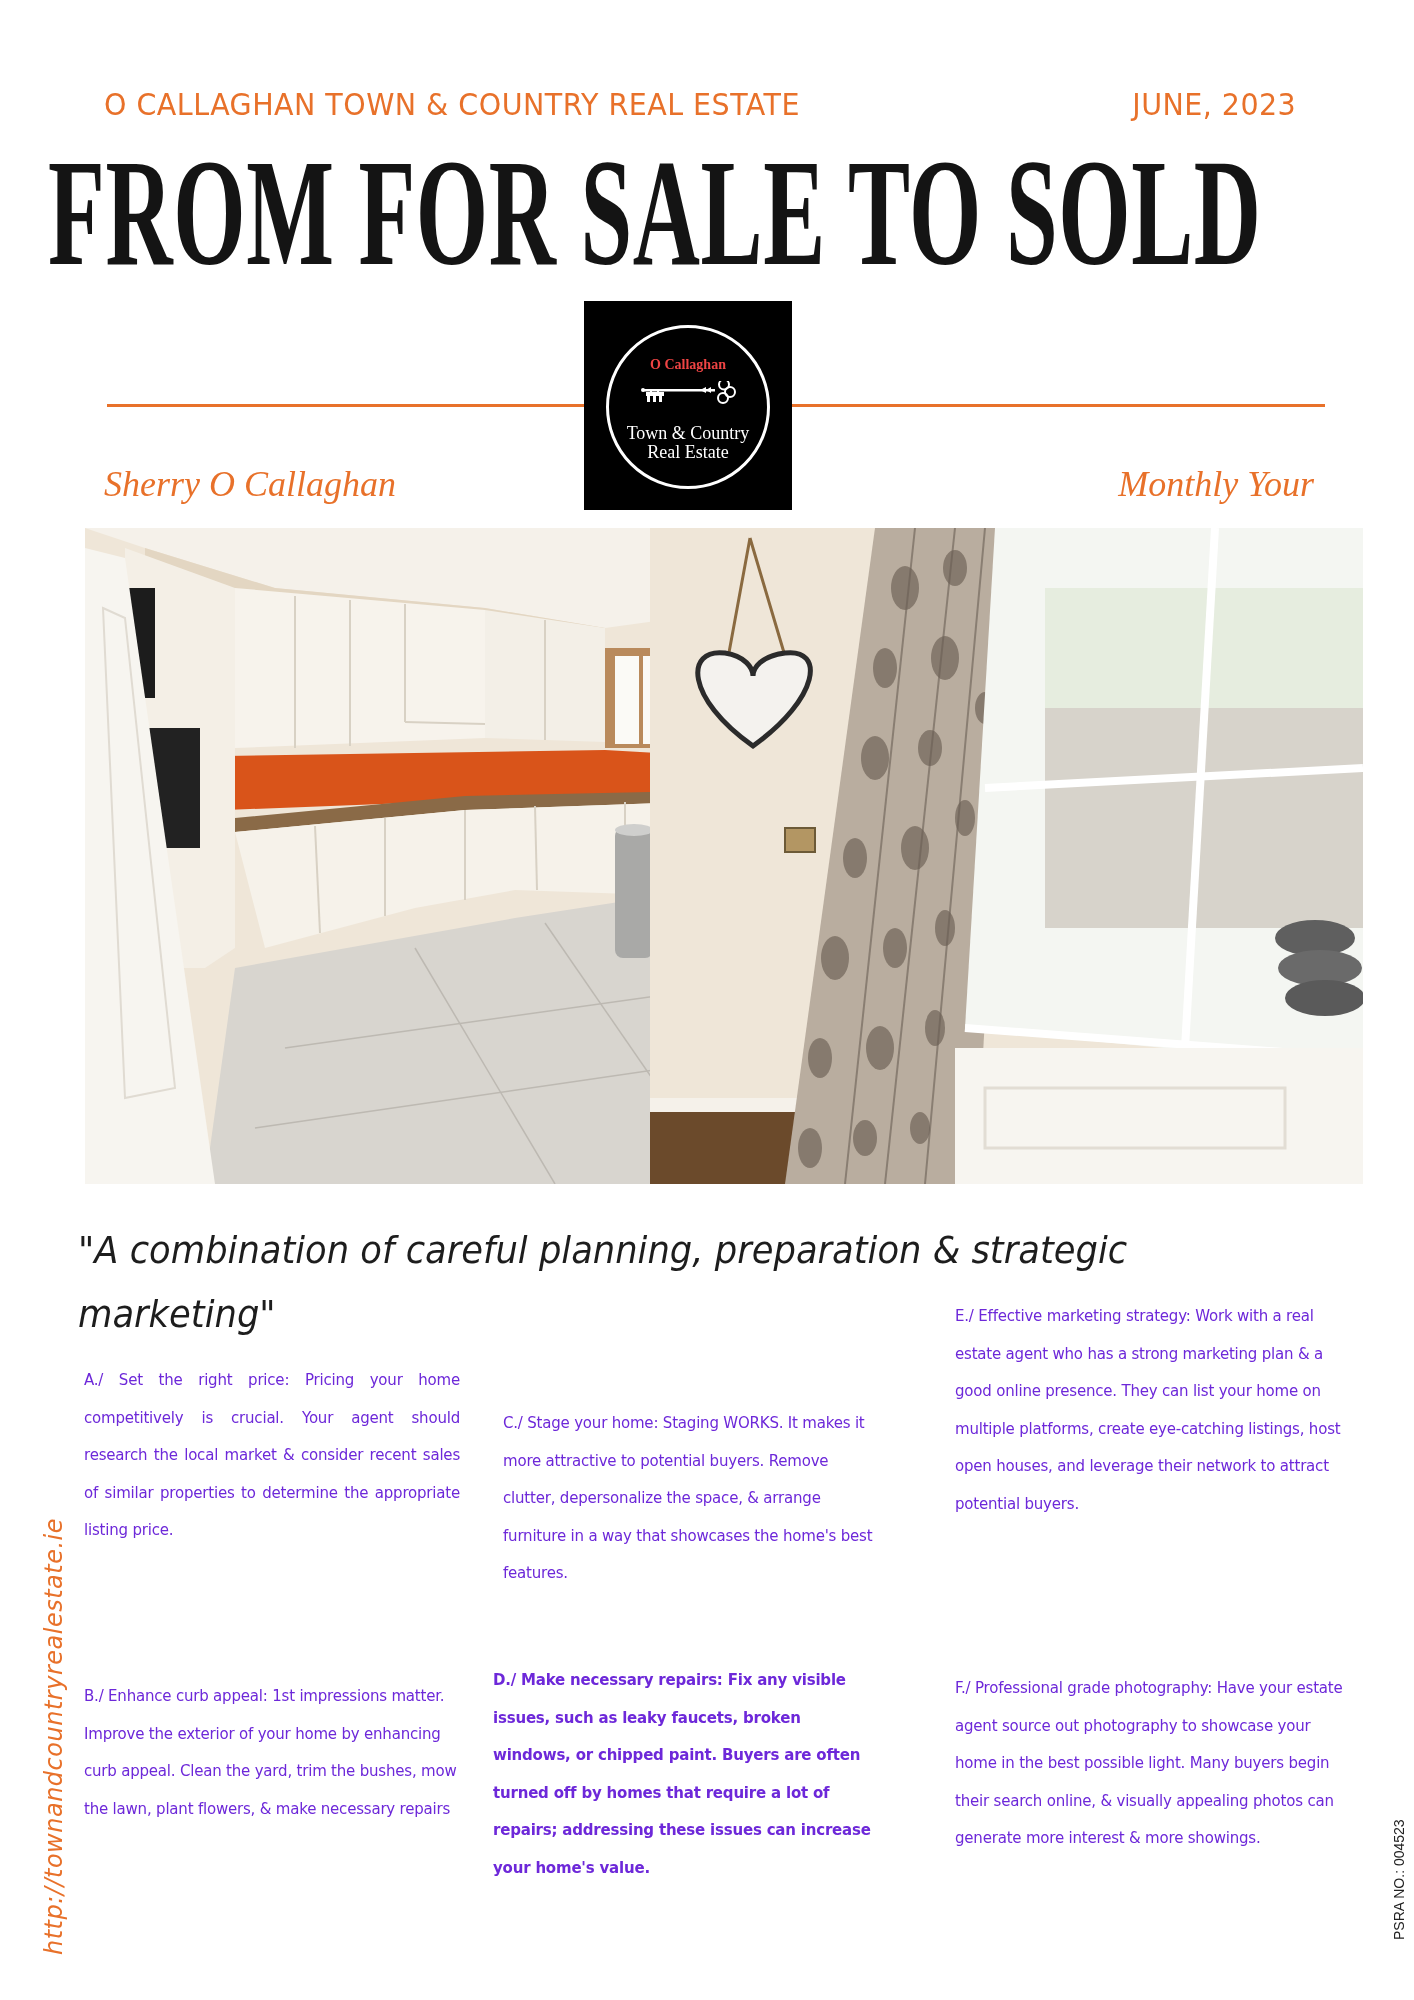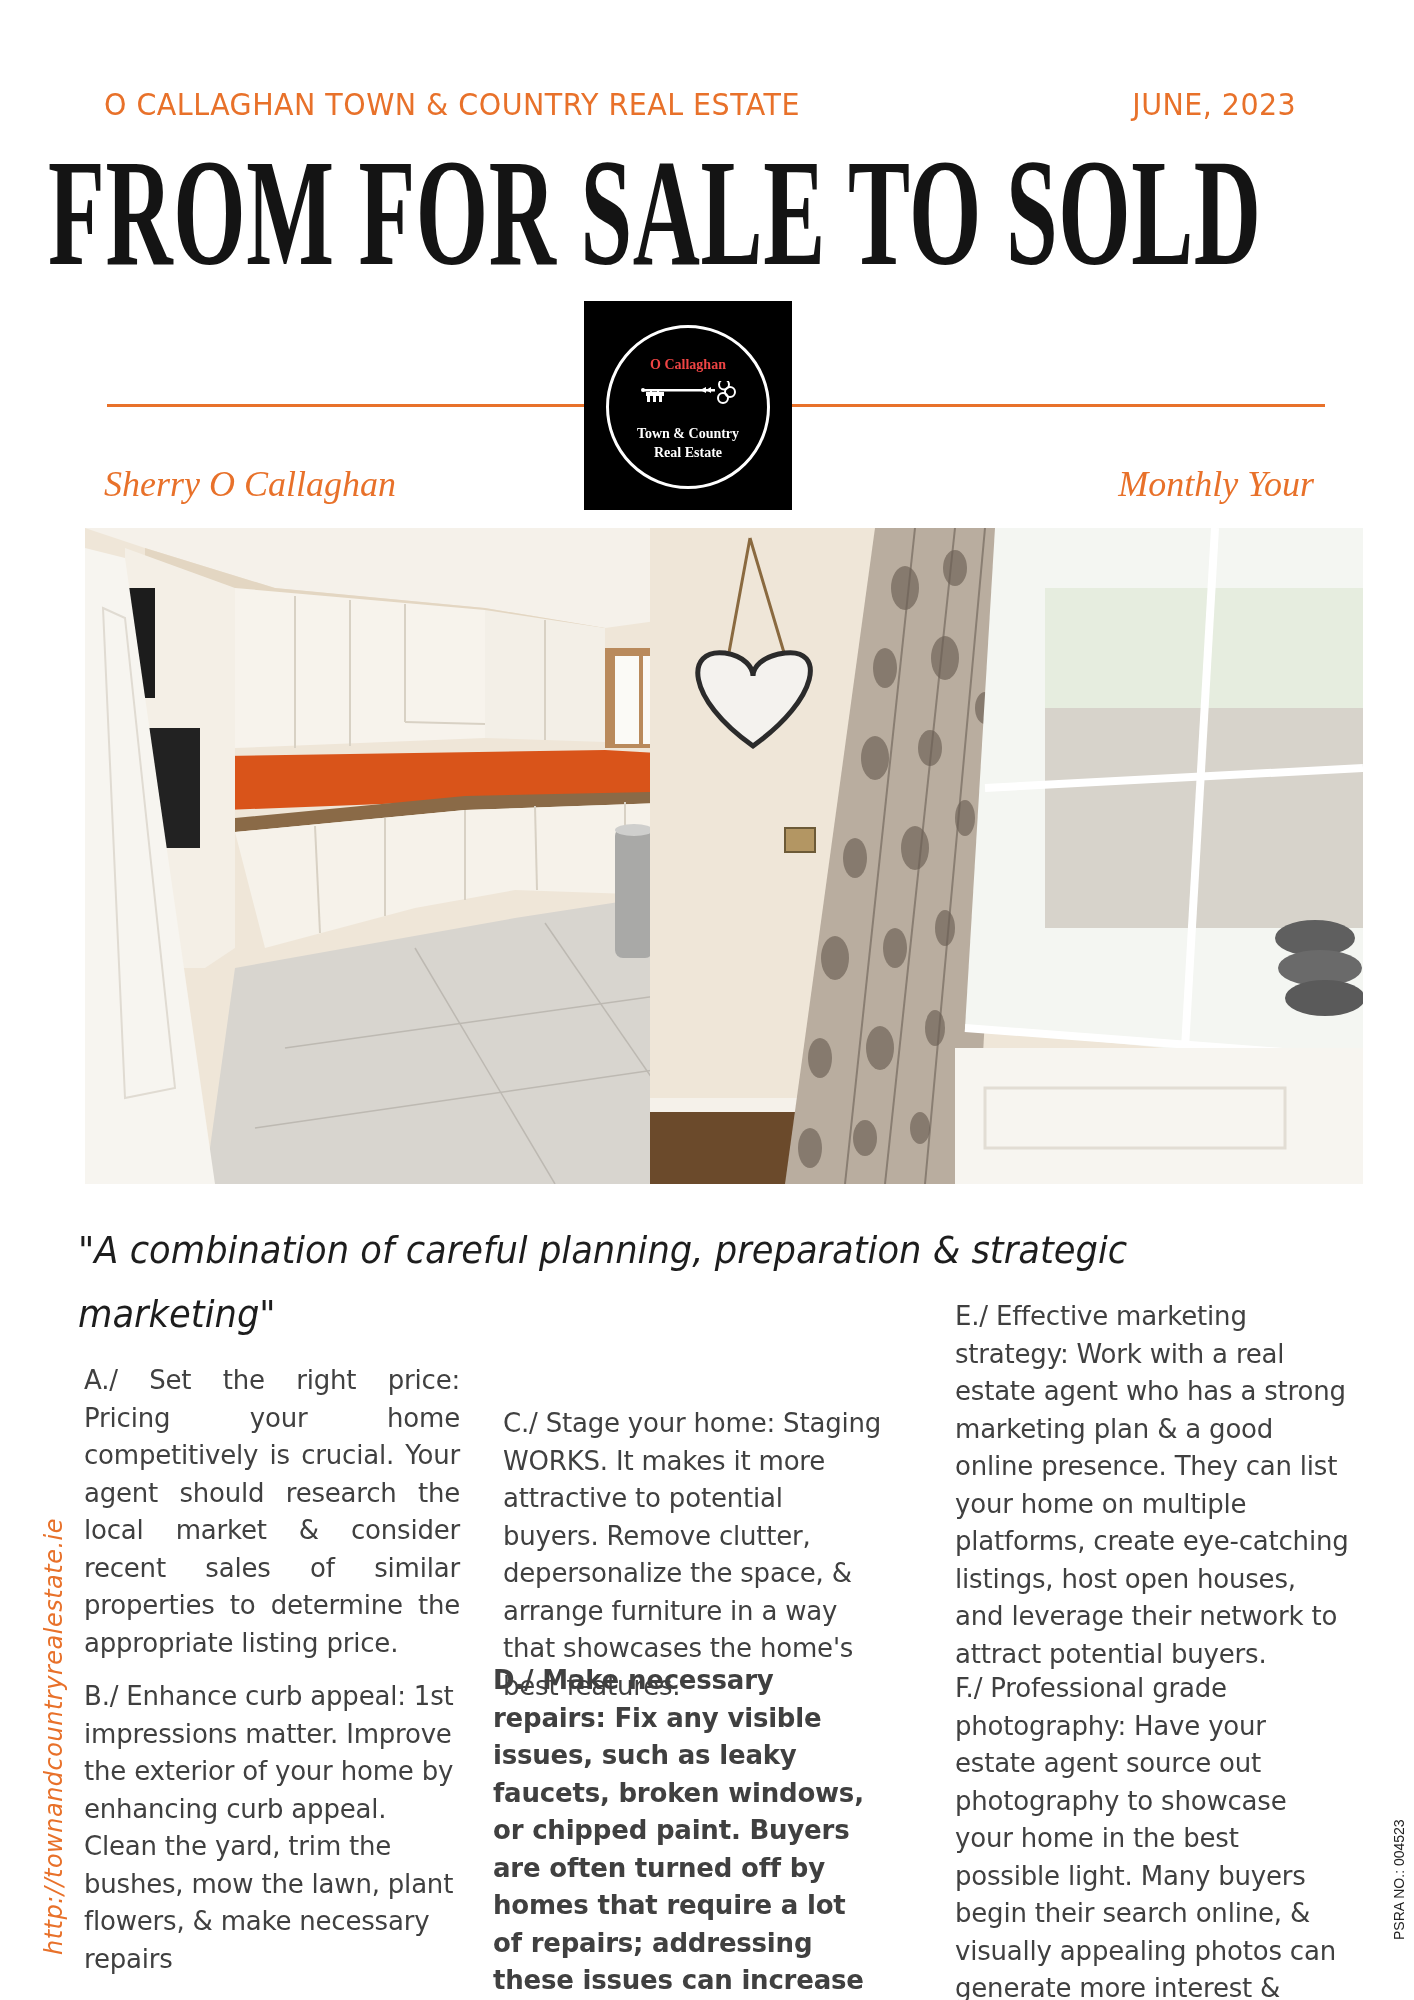--- a/index.html
+++ b/index.html
@@ -38,21 +38,21 @@
       position: absolute; left: 22px; top: 24px; width: 164px; height: 164px;
       border: 3px solid #ffffff; border-radius: 50%;
     }
     .logo-text-top {
       position: absolute; left: 0; top: 56px; width: 208px; text-align: center;
       font-family: "Liberation Serif", serif; font-weight: bold; font-size: 14px; color: #ef4444;
     }
     .logo-key { position: absolute; left: 56px; top: 80px; width: 100px; height: 36px; }
     .logo-text-bottom {
       position: absolute; left: 0; top: 123px; width: 208px; text-align: center;
-      font-family: "Liberation Serif", serif; font-weight: bold; font-size: 14px; line-height: 19px;
+      font-family: "Liberation Serif", serif; font-weight: normal; font-size: 18px; line-height: 19px;
       color: #ffffff;
     }
 
     .script {
       position: absolute; top: 463px;
       font-family: "Liberation Serif", serif; font-style: italic; font-size: 36px;
       color: #e8712a; white-space: nowrap;
     }
     .script-left { left: 104px; }
     .script-right { right: 100px; }
@@ -62,22 +62,22 @@
       background: #efe7da;
     }
 
     .quote {
       position: absolute; left: 78px; top: 1218px; width: 1180px;
       font-family: "DejaVu Sans", sans-serif; font-style: italic; font-size: 38px; line-height: 64px;
       color: #1d1d1d; transform: scaleX(0.93); transform-origin: left top;
     }
 
     .col {
-      position: absolute; font-family: "DejaVu Sans", sans-serif; font-size: 26px;
-      line-height: 37.5px; color: #404040; letter-spacing: -0.2px;
+      position: absolute; font-family: "DejaVu Sans", sans-serif; font-size: 15px;
+      line-height: 37.5px; color: #6d28d9; letter-spacing: -0.2px;
     }
     .col-a { left: 84px; top: 1362px; width: 376px; text-align: justify; }
     .col-b { left: 84px; top: 1662px; width: 376px; margin-top: 16px; }
     .col-c { left: 503px; top: 1362px; width: 380px; margin-top: 43px; }
     .col-d { left: 493px; top: 1662px; width: 380px; font-weight: bold; }
     .col-e { left: 955px; top: 1298px; width: 395px; }
     .col-f { left: 955px; top: 1670px; width: 395px; }
 
     .website {
       position: absolute; left: 40px; top: 1955px;

